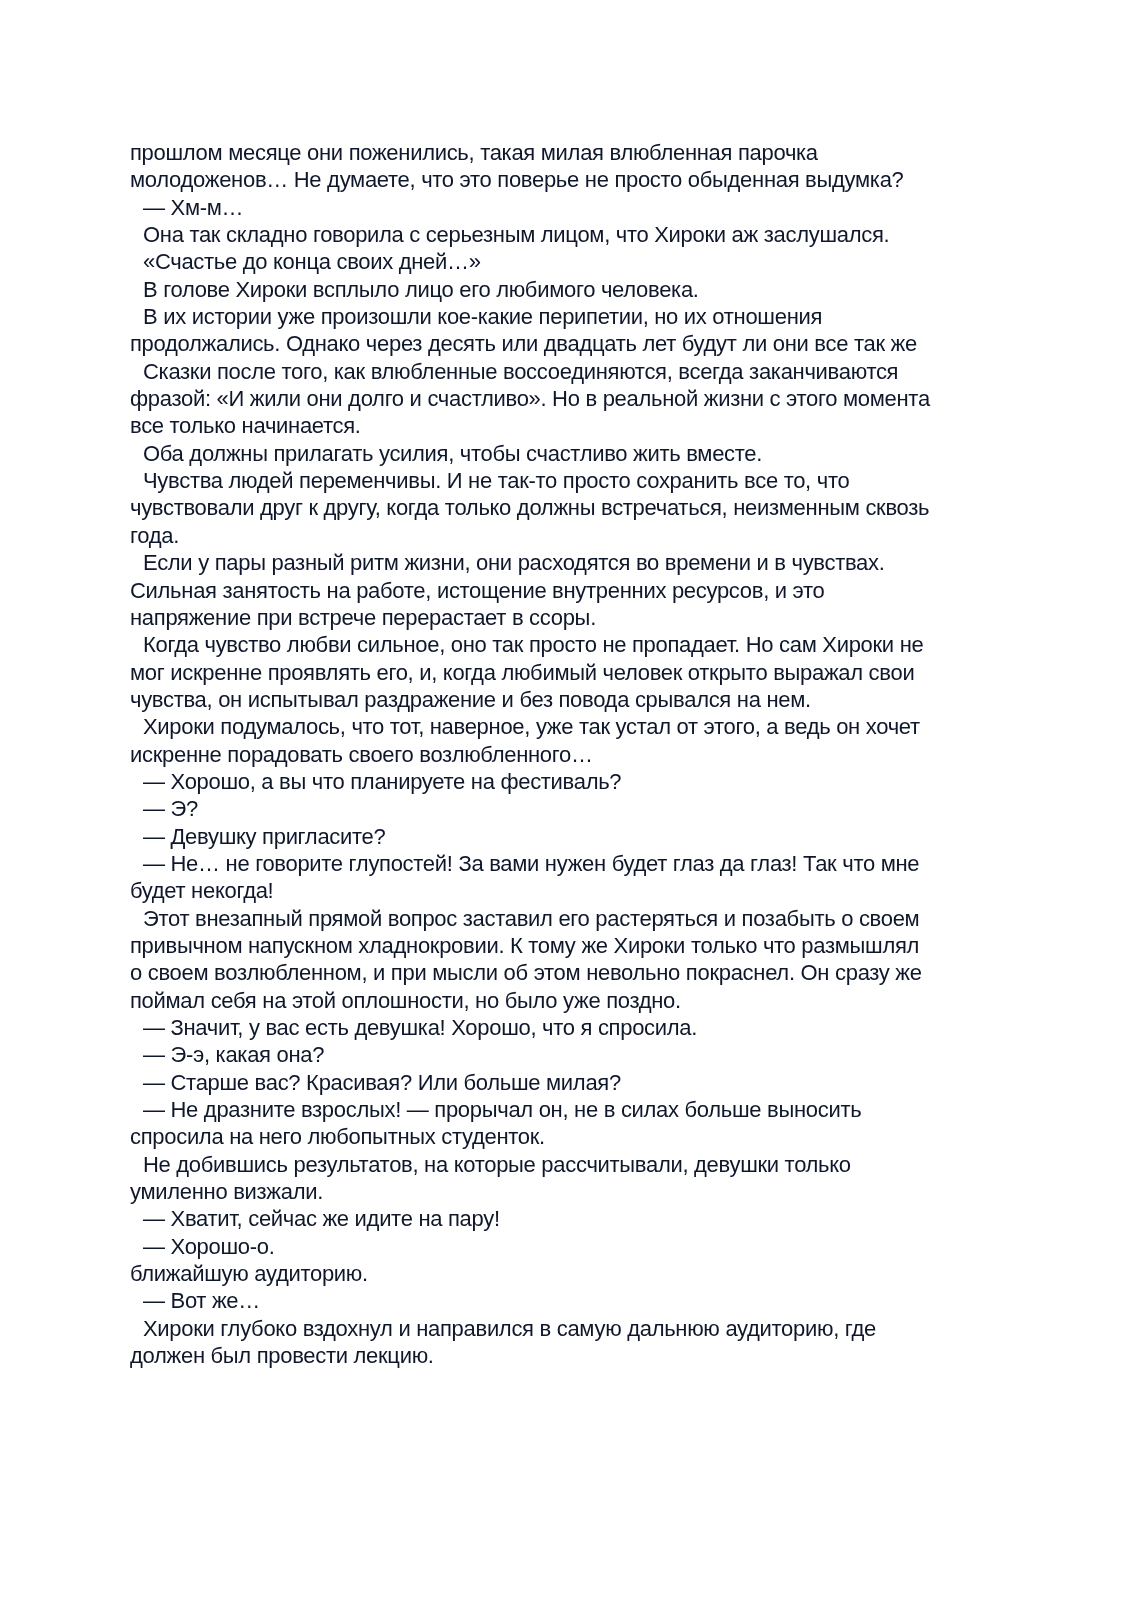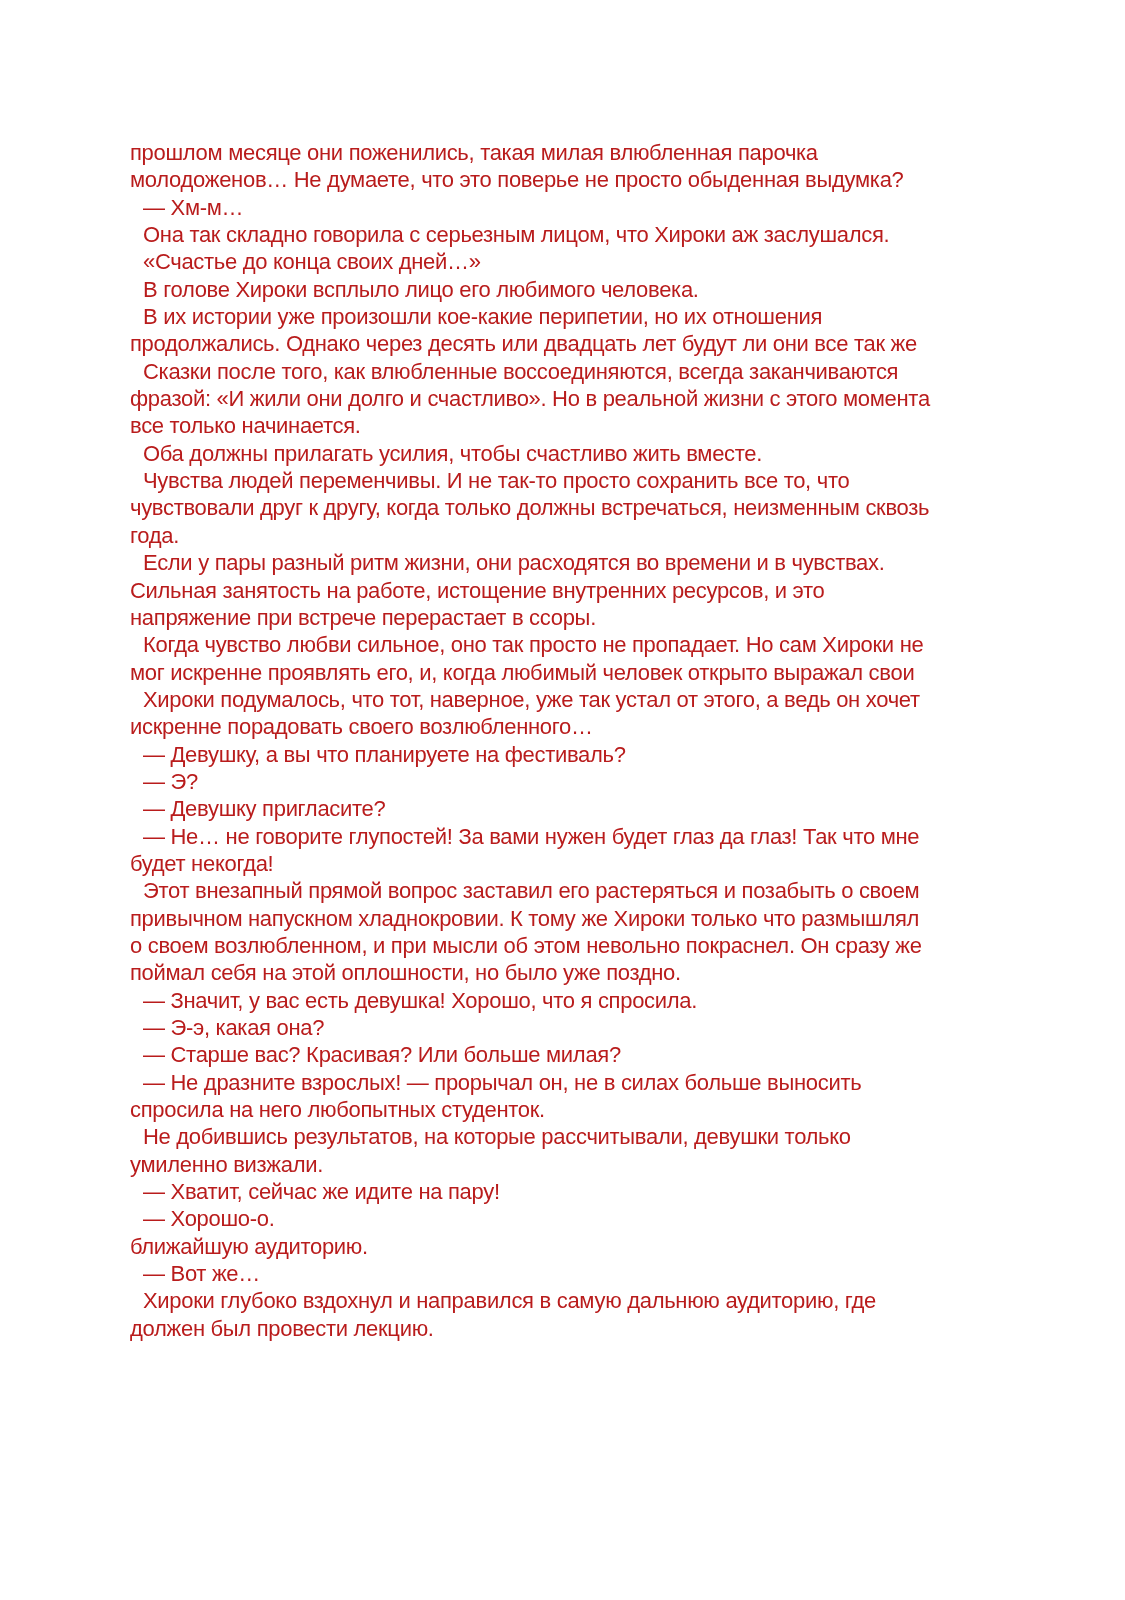--- a/index.html
+++ b/index.html
@@ -16,21 +16,21 @@
   }
   #text-block {
     position: absolute;
     top: 139px;
     left: 130px;
     width: 895px;
     font-family: "Liberation Sans", "DejaVu Sans", sans-serif;
     font-size: 22px;
     line-height: 27.35px;
     letter-spacing: -0.3px;
-    color: #b91c1c;
+    color: #0f172a;
   }
   .line {
     white-space: nowrap;
     height: 27.35px;
   }
   .line.indent {
     padding-left: 13px;
   }
 </style>
 </head>
@@ -51,23 +51,24 @@
       <div class="line">все только начинается.</div>
       <div class="line indent">Оба должны прилагать усилия, чтобы счастливо жить вместе.</div>
       <div class="line indent">Чувства людей переменчивы. И не так-то просто сохранить все то, что</div>
       <div class="line">чувствовали друг к другу, когда только должны встречаться, неизменным сквозь</div>
       <div class="line">года.</div>
       <div class="line indent">Если у пары разный ритм жизни, они расходятся во времени и в чувствах.</div>
       <div class="line">Сильная занятость на работе, истощение внутренних ресурсов, и это</div>
       <div class="line">напряжение при встрече перерастает в ссоры.</div>
       <div class="line indent">Когда чувство любви сильное, оно так просто не пропадает. Но сам Хироки не</div>
       <div class="line">мог искренне проявлять его, и, когда любимый человек открыто выражал свои</div>
+      <div class="line">чувства, он испытывал раздражение и без повода срывался на нем.</div>
       <div class="line indent">Хироки подумалось, что тот, наверное, уже так устал от этого, а ведь он хочет</div>
       <div class="line">искренне порадовать своего возлюбленного…</div>
-      <div class="line indent">— Девушку, а вы что планируете на фестиваль?</div>
+      <div class="line indent">— Хорошо, а вы что планируете на фестиваль?</div>
       <div class="line indent">— Э?</div>
       <div class="line indent">— Девушку пригласите?</div>
       <div class="line indent">— Не… не говорите глупостей! За вами нужен будет глаз да глаз! Так что мне</div>
       <div class="line">будет некогда!</div>
       <div class="line indent">Этот внезапный прямой вопрос заставил его растеряться и позабыть о своем</div>
       <div class="line">привычном напускном хладнокровии. К тому же Хироки только что размышлял</div>
       <div class="line">о своем возлюбленном, и при мысли об этом невольно покраснел. Он сразу же</div>
       <div class="line">поймал себя на этой оплошности, но было уже поздно.</div>
       <div class="line indent">— Значит, у вас есть девушка! Хорошо, что я спросила.</div>
       <div class="line indent">— Э-э, какая она?</div>

